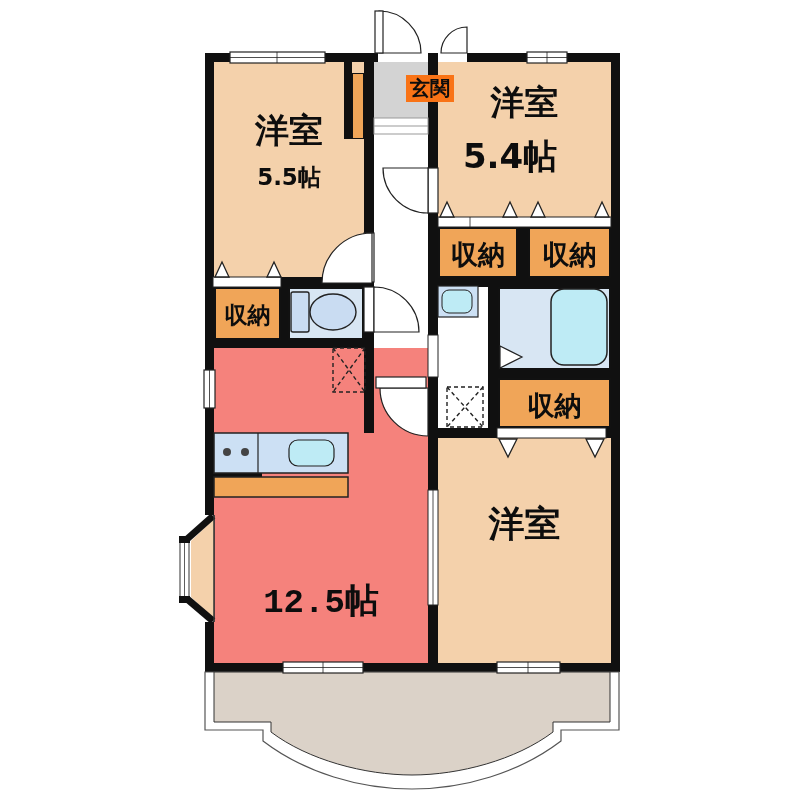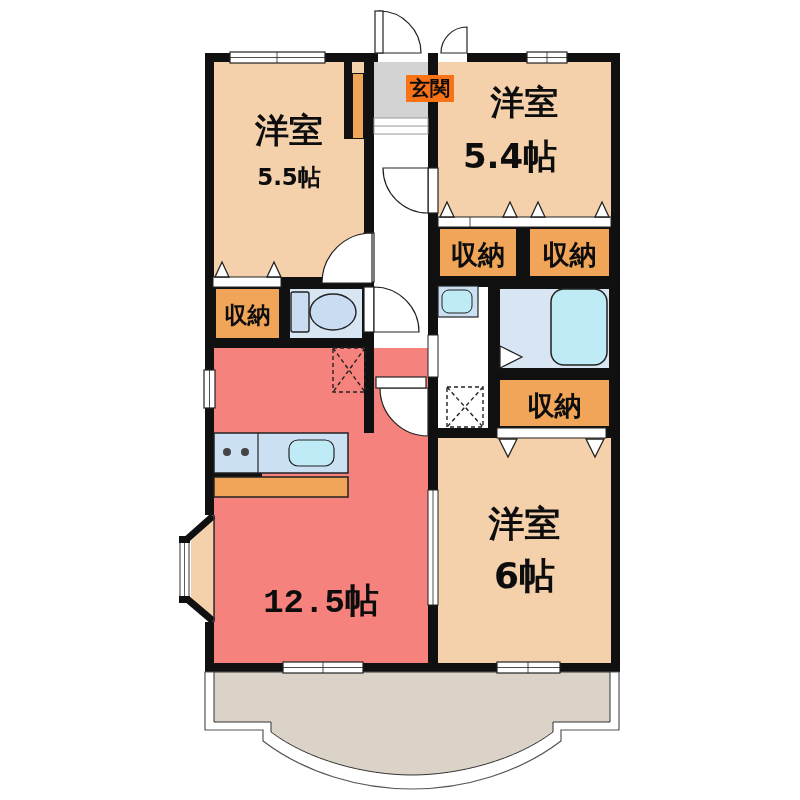--- a/index.html
+++ b/index.html
@@ -199,15 +199,14 @@
   <div class="lbl" style="left:378px;top:75px;width:48px;height:27px;line-height:27px;font-size:20px;background:#f97316;margin-left:28px;">玄関</div>
 
   <div class="lbl" style="left:214px;top:300px;width:67px;font-size:23px;">収納</div>
   <div class="lbl" style="left:438px;top:237px;width:80px;font-size:27px;">収納</div>
   <div class="lbl" style="left:528px;top:237px;width:83px;font-size:27px;">収納</div>
   <div class="lbl" style="left:498px;top:388px;width:113px;font-size:27px;">収納</div>
 
   <div class="lbl" style="left:214px;top:578px;width:214px;font-size:34px;font-family:Liberation Mono, monospace;">12.5帖</div>
 
   <div class="lbl" style="left:438px;top:500px;width:173px;font-size:36px;">洋室</div>
-  <div class="lbl" style="left:438px;top:552px;width:173px;font-size:36px;">6帖</div>
 
 </div>
 
 </body></html>

